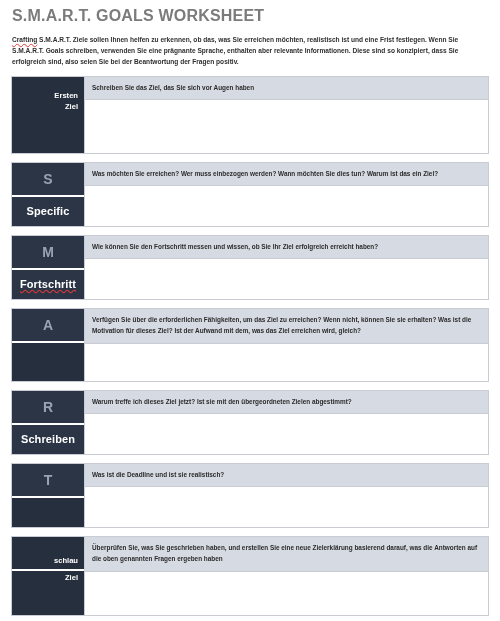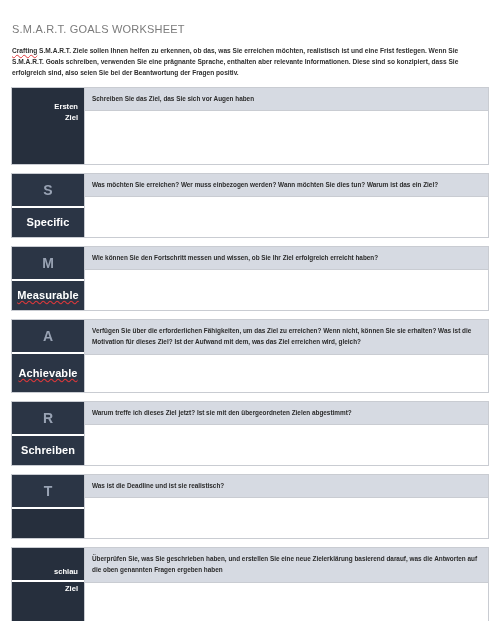--- a/index.html
+++ b/index.html
@@ -15,25 +15,25 @@
     overflow: hidden;
   }
   .page {
     width: 500px;
     height: 621px;
     box-sizing: border-box;
     padding: 0 11px;
     position: relative;
   }
   .page-title {
-    font-size: 11px;
-    font-weight: normal;
+    font-size: 16px;
+    font-weight: bold;
     color: #7b7b7b;
     letter-spacing: 0.2px;
-    margin: 23px 0 0 1px;
+    margin: 6px 0 0 1px;
     line-height: 1.2;
   }
   .intro {
     font-size: 6.6px;
     line-height: 1.62;
     color: #2f2f2f;
     margin: 10px 1px 0 1px;
     text-align: left;
     font-weight: bold;
   }
@@ -216,36 +216,33 @@
         <div class="answer"></div>
       </div>
     </div>
 
     <div class="section s-letter">
       <div class="label-col split">
         <div class="letter-cell">
           <span class="letter">M</span>
         </div>
         <div class="word-cell">
-          <span class="word spell">Measurable</span>
+          <span class="word spell">Fortschritt</span>
         </div>
       </div>
       <div class="right-col">
         <div class="question">Wie können Sie den Fortschritt messen und wissen, ob Sie Ihr Ziel erfolgreich erreicht haben?</div>
         <div class="answer"></div>
       </div>
     </div>
 
     <div class="section s-tall">
       <div class="label-col split">
         <div class="letter-cell">
           <span class="letter">A</span>
-        </div>
-        <div class="word-cell">
-          <span class="word spell">Achievable</span>
         </div>
       </div>
       <div class="right-col">
         <div class="question two-line">Verfügen Sie über die erforderlichen Fähigkeiten, um das Ziel zu erreichen? Wenn nicht, können Sie sie erhalten? Was ist die Motivation für dieses Ziel? Ist der Aufwand mit dem, was das Ziel erreichen wird, gleich?</div>
         <div class="answer"></div>
       </div>
     </div>
 
     <div class="section s-letter">
       <div class="label-col split">

